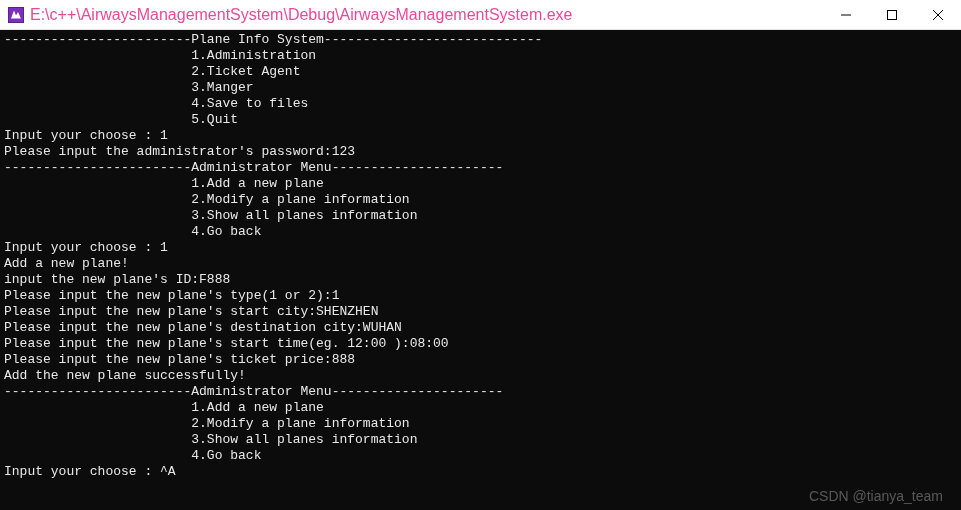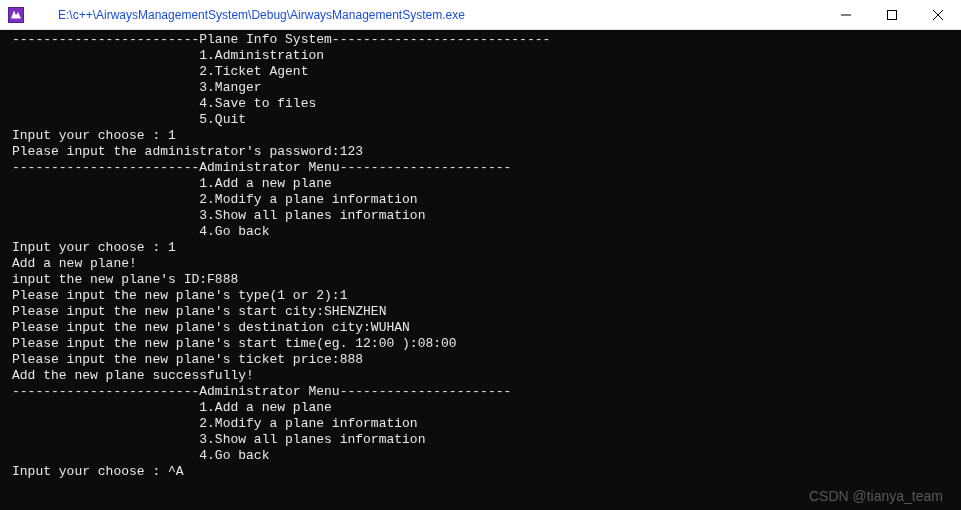--- a/index.html
+++ b/index.html
@@ -33,24 +33,23 @@
       align-items: center;
       justify-content: center;
     }
     .app-icon-inner {
       width: 10px;
       height: 8px;
       background: #fff;
       clip-path: polygon(0 100%, 30% 0, 50% 60%, 70% 20%, 100% 100%);
     }
     .title-text {
-      font-size: 12px;
-      color: #1d4ed8;
+      font-size: 16px;
+      color: #ec4899;
       flex: 1;
-      margin-left: 28px;
     }
     .window-controls {
       display: flex;
       height: 100%;
     }
     .win-btn {
       width: 46px;
       height: 30px;
       display: flex;
       align-items: center;
@@ -58,21 +57,21 @@
       font-size: 10px;
       color: #000;
     }
     .win-btn svg {
       width: 10px;
       height: 10px;
     }
     .console {
       background: #0c0c0c;
       height: calc(100% - 30px);
-      padding: 2px 12px;
+      padding: 2px 4px;
       font-family: "NSimSun", "SimSun", "Courier New", monospace;
       font-size: 13px;
       line-height: 16px;
       color: #e8e8e8;
       white-space: pre;
       overflow: hidden;
     }
     .watermark {
       position: absolute;
       right: 18px;

